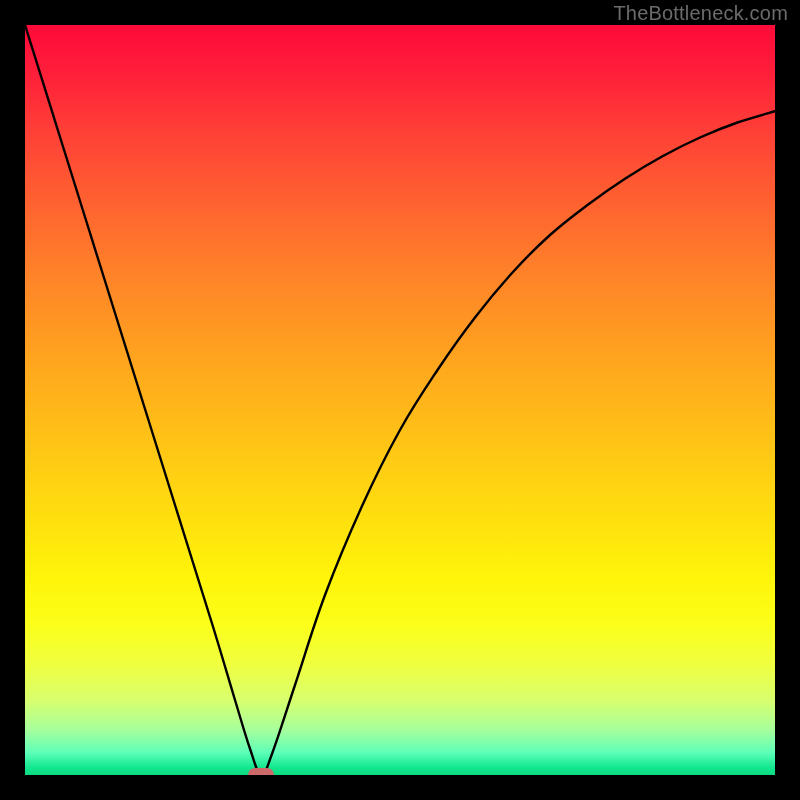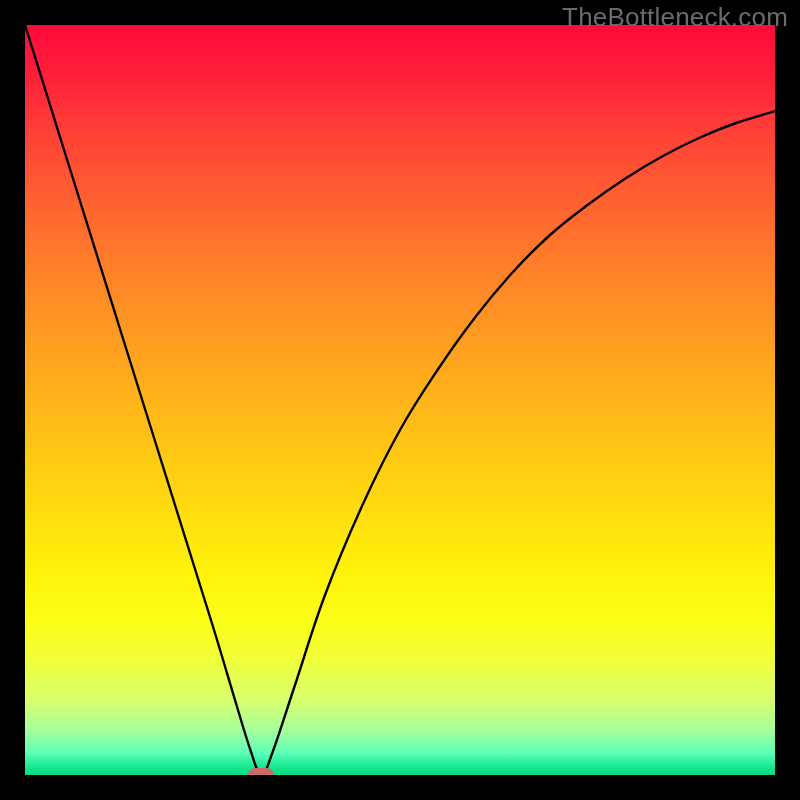--- a/index.html
+++ b/index.html
@@ -45,21 +45,21 @@
       #5effb8 97%,
       #12e88f 99%,
       #0cd97f 100%
     );
   }
   .watermark {
     position: absolute;
     top: 2px;
     right: 12px;
     color: #6b6b6b;
-    font-size: 26px;
+    font-size: 20px;
     letter-spacing: 0.2px;
     user-select: none;
     text-align: right;
   }
   svg.curve {
     position: absolute;
     inset: 0;
     width: 100%;
     height: 100%;
   }

